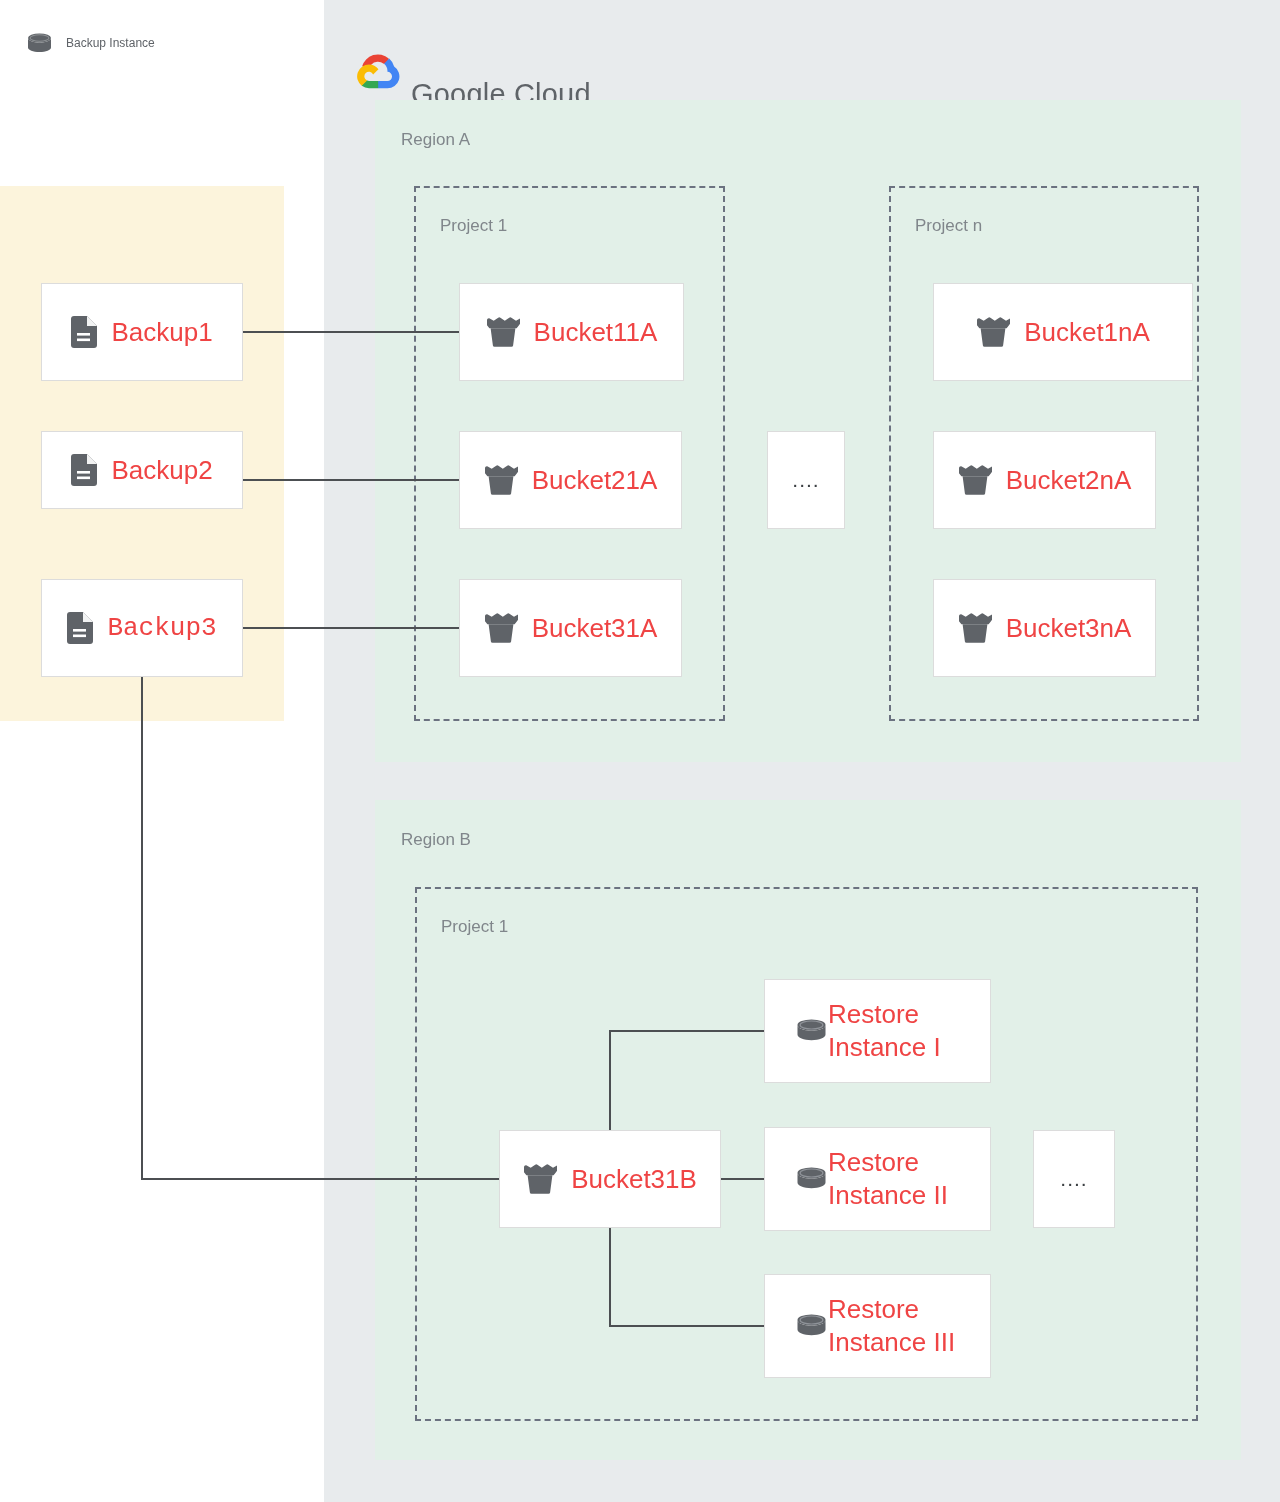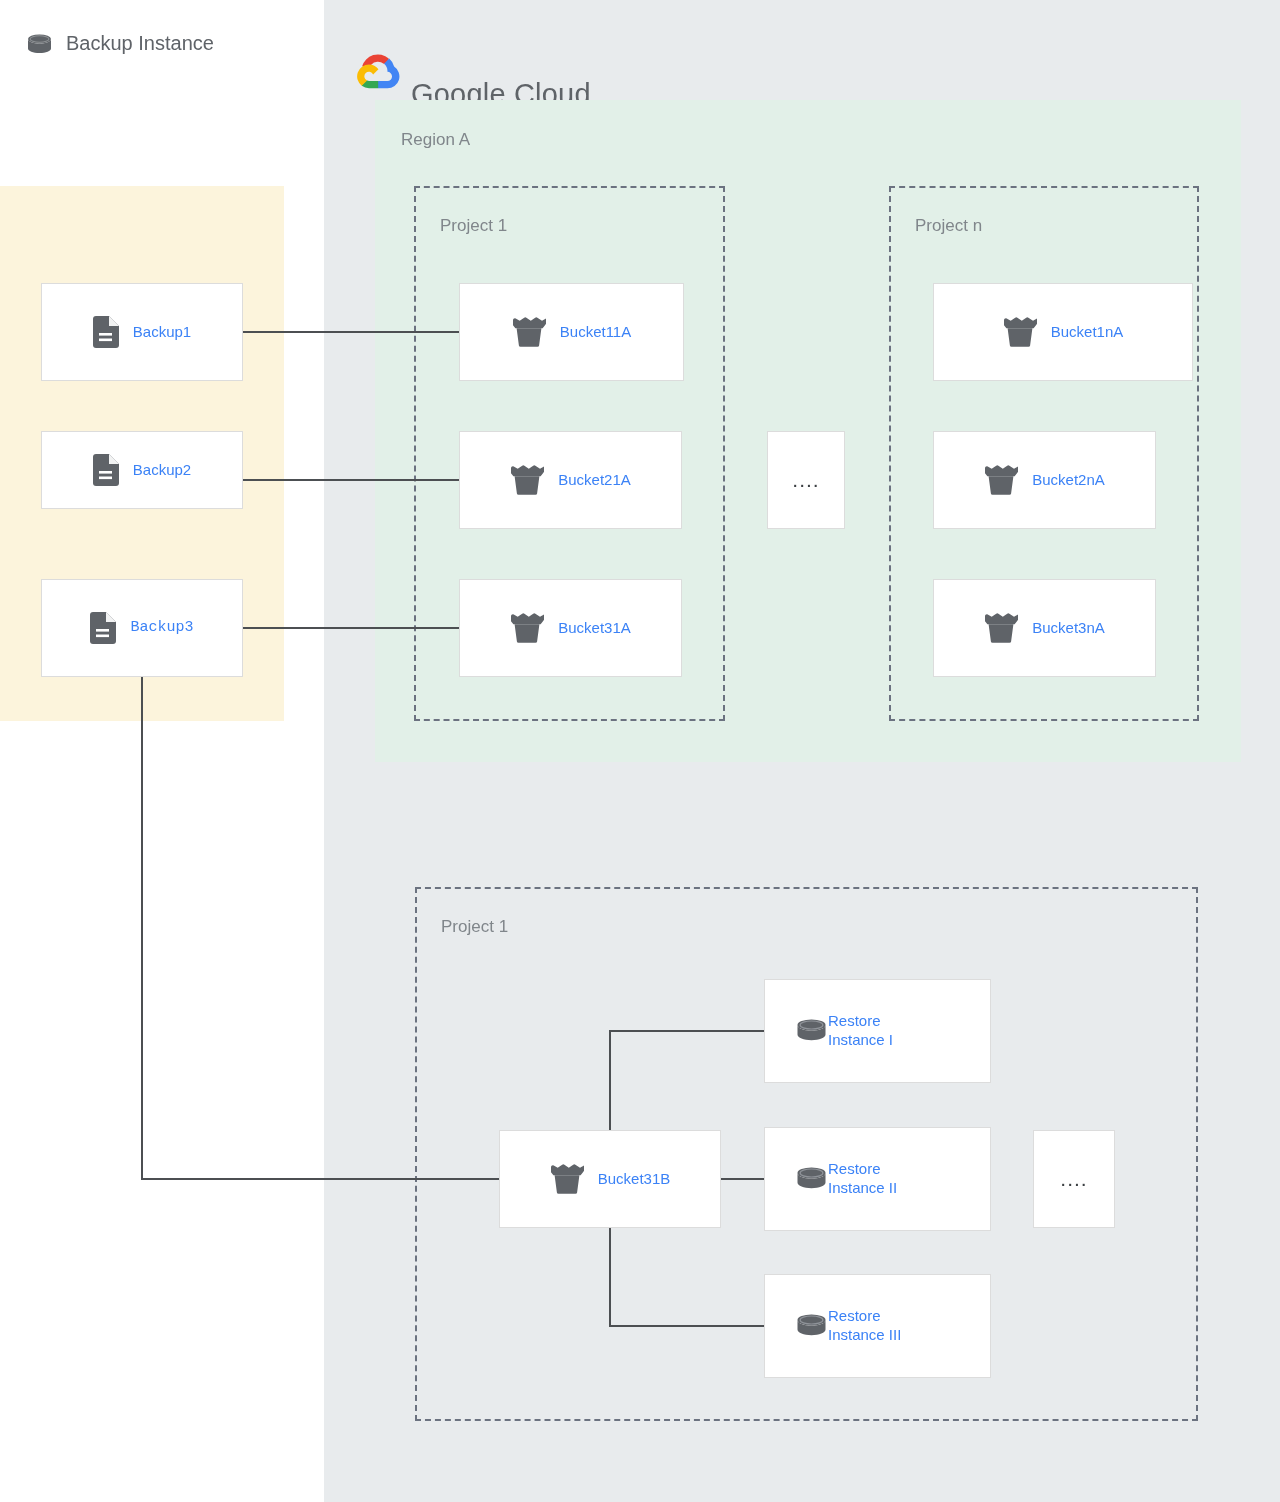--- a/index.html
+++ b/index.html
@@ -76,40 +76,40 @@
     background: #fcf4dc;
   }
   .backup-panel-header {
     position: absolute;
     left: 26px; top: 32px;
     display: flex;
     align-items: center;
     gap: 13px;
   }
   .backup-panel-title {
-    font-size: 20px;
+    font-size: 12px;
     color: #5f6368;
     white-space: nowrap;
   }
 
   
   .node {
     position: absolute;
     background: #ffffff;
     border: 1px solid #dcdcdc;
     display: flex;
     align-items: center;
     justify-content: center;
     gap: 14px;
     padding: 0 12px;
     z-index: 6;
   }
   .node .label {
-    font-size: 15px;
-    color: #3b82f6;
+    font-size: 26px;
+    color: #ef4444;
     line-height: 1.26;
     white-space: pre-line;
   }
   .node.dots {
     justify-content: center;
     gap: 0;
   }
   .node.dots .label {
     font-size: 21px;
     color: #3c4043;
@@ -178,20 +178,23 @@
   </div>
 
   <div class="project" id="project-1a">
     <span class="project-label">Project 1</span>
   </div>
 
   <div class="project" id="project-na">
     <span class="project-label">Project n</span>
   </div>
 
+  <div class="region" id="region-b">
+    <span class="region-label">Region B</span>
+  </div>
 
   <div class="project" id="project-1b">
     <span class="project-label">Project 1</span>
   </div>
 
   <div class="backup-panel"></div>
   <div class="backup-panel-header">
     <span>
       <svg class="icon" width="27" height="22" viewBox="0 0 27 22" xmlns="http://www.w3.org/2000/svg">
         <ellipse cx="13.5" cy="6" rx="11.5" ry="4.6" fill="#5f6368"></ellipse>

